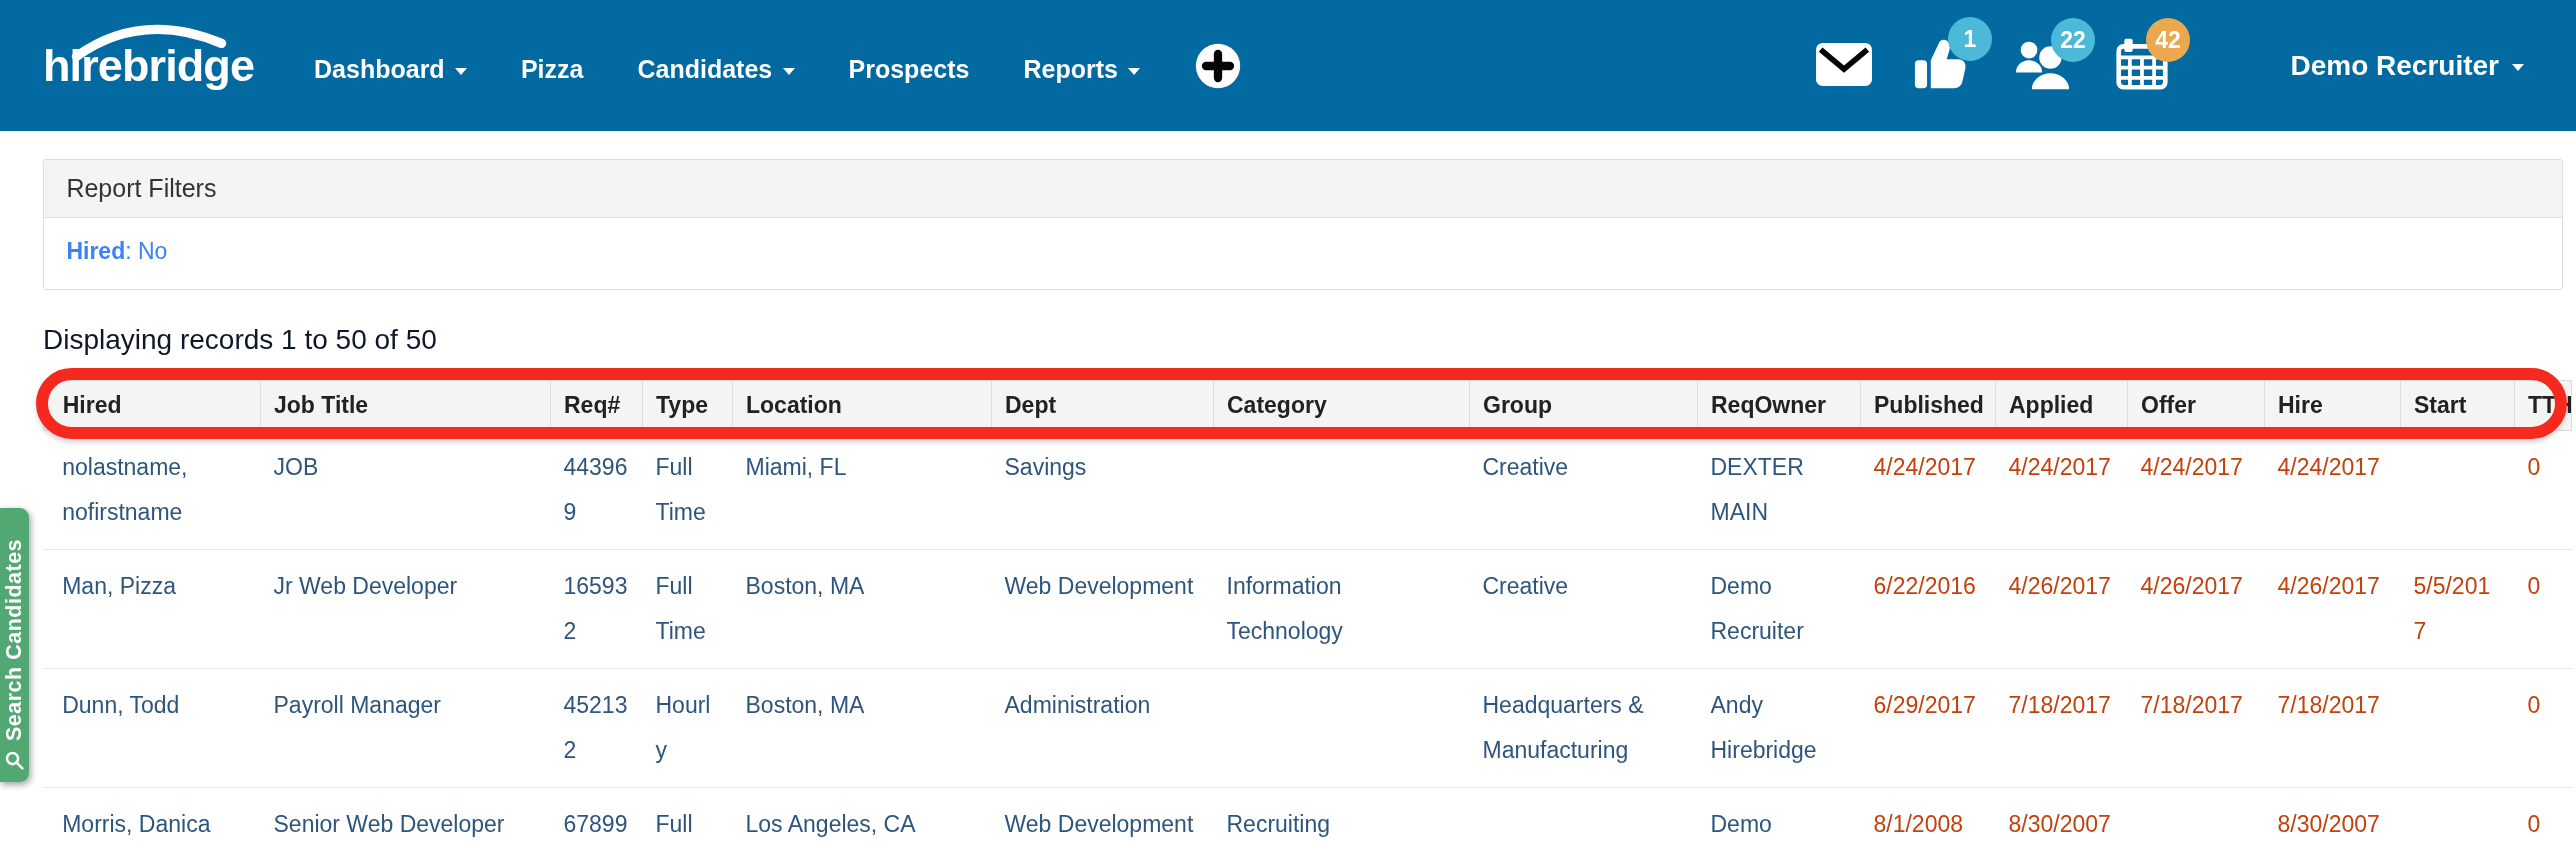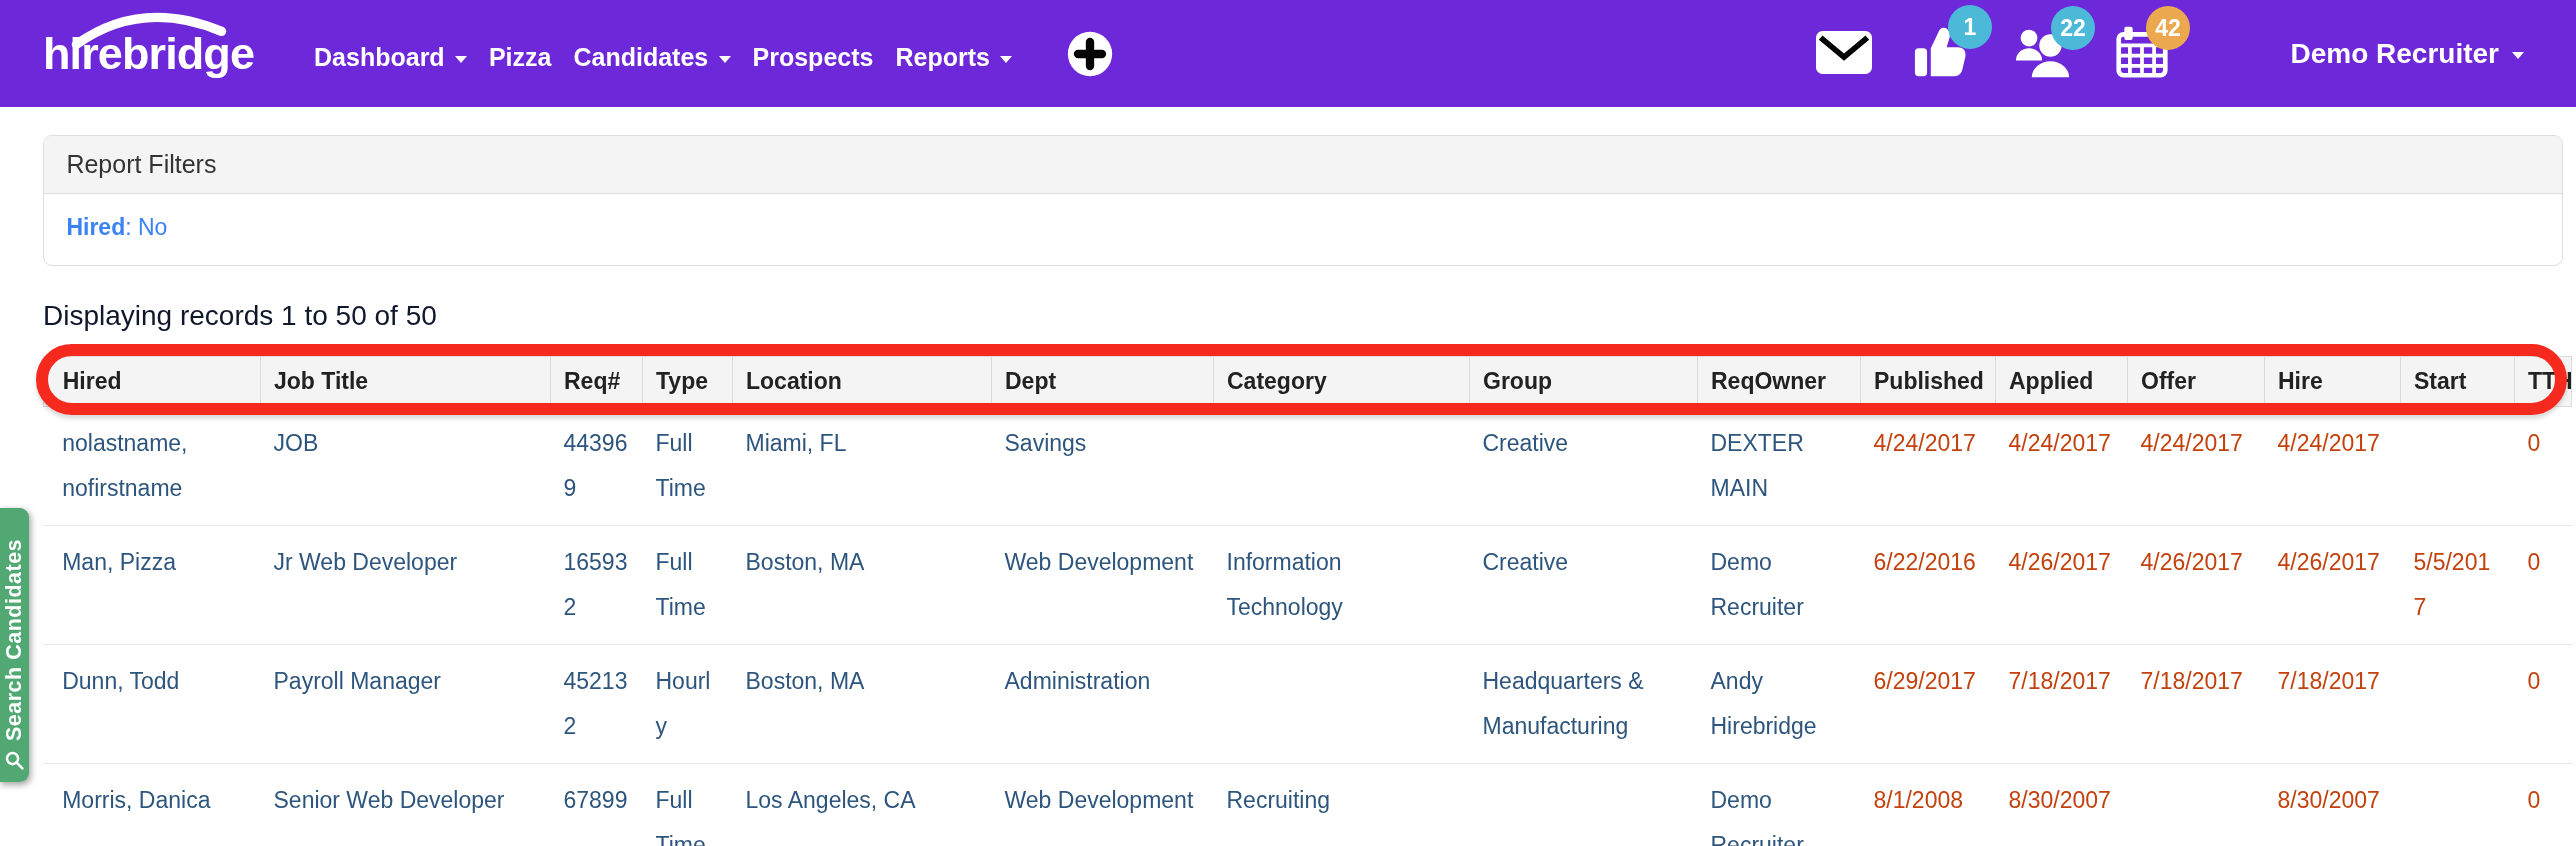--- a/index.html
+++ b/index.html
@@ -5,27 +5,27 @@
   * { box-sizing: border-box; }
   html, body { margin: 0; padding: 0; }
   body {
     width: 2576px; height: 847px; overflow: hidden;
     background: #ffffff; position: relative;
     font-family: "Liberation Sans", sans-serif; color: #333;
   }
 
   
   .navbar {
-    height: 107px; background: #6d28d9; color: #fff;
+    height: 131px; background: #0369a1; color: #fff;
     display: flex; align-items: center; padding: 0 52px 0 43px;
   }
   .logo { position: relative; margin-right: 60px; cursor: pointer; }
   .logo-text { font-size: 45px; font-weight: 700; letter-spacing: -0.9px; }
   .logo-arc { position: absolute; left: 26px; top: -18.7px; }
-  .nav-links { display: flex; align-items: center; gap: 22px; font-size: 25px; font-weight: 600; margin-top: 8px; }
+  .nav-links { display: flex; align-items: center; gap: 54px; font-size: 25px; font-weight: 600; margin-top: 8px; }
   .nav-item { display: flex; align-items: center; gap: 10.3px; cursor: pointer; white-space: nowrap; }
   .caret {
     width: 0; height: 0; border-left: 6.5px solid transparent;
     border-right: 6.5px solid transparent; border-top: 7.5px solid #fff; margin-top: 3.7px;
   }
   .add-btn { margin-left: 54px; cursor: pointer; display: flex; align-items: center; }
   .nav-right { margin-left: auto; display: flex; align-items: center; gap: 41px; }
   .icon-wrap { position: relative; cursor: pointer; }
   .badge {
     position: absolute; top: -18.7px; right: -20.5px; min-width: 44px; height: 44px;
@@ -34,21 +34,21 @@
   }
   .user-menu {
     margin-left: 121px; font-size: 28px; font-weight: 600;
     display: flex; align-items: center; gap: 13px; cursor: pointer; white-space: nowrap;
   }
 
   
   .content { padding: 0 13px 0 43px; }
   .page-title { font-size: 33px; font-weight: 600; color: #333; margin: 35px 0 0 0; }
 
-  .panel { margin-top: 28px; border: 0.9px solid #ddd; border-radius: 9px; overflow: hidden; background: #fff; }
+  .panel { margin-top: 28px; border: 0.9px solid #ddd; border-radius: 3px; overflow: hidden; background: #fff; }
   .panel-header { background: #f4f4f4; border-bottom: 0.9px solid #ddd; padding: 14px 22.4px; font-size: 25px; color: #333; }
   .panel-body { padding: 15px 22.4px 18.7px; font-size: 23px; line-height: 37px; color: #3b82f6; }
   .filter-label { font-weight: 700; }
 
   .records { margin-top: 34px; font-size: 28px; font-weight: 500; color: #0f172a; }
 
   
   .table-wrap { position: relative; margin-top: 24px; }
   table { width: 100%; border-collapse: collapse; table-layout: fixed; font-size: 23px; }
   th {

